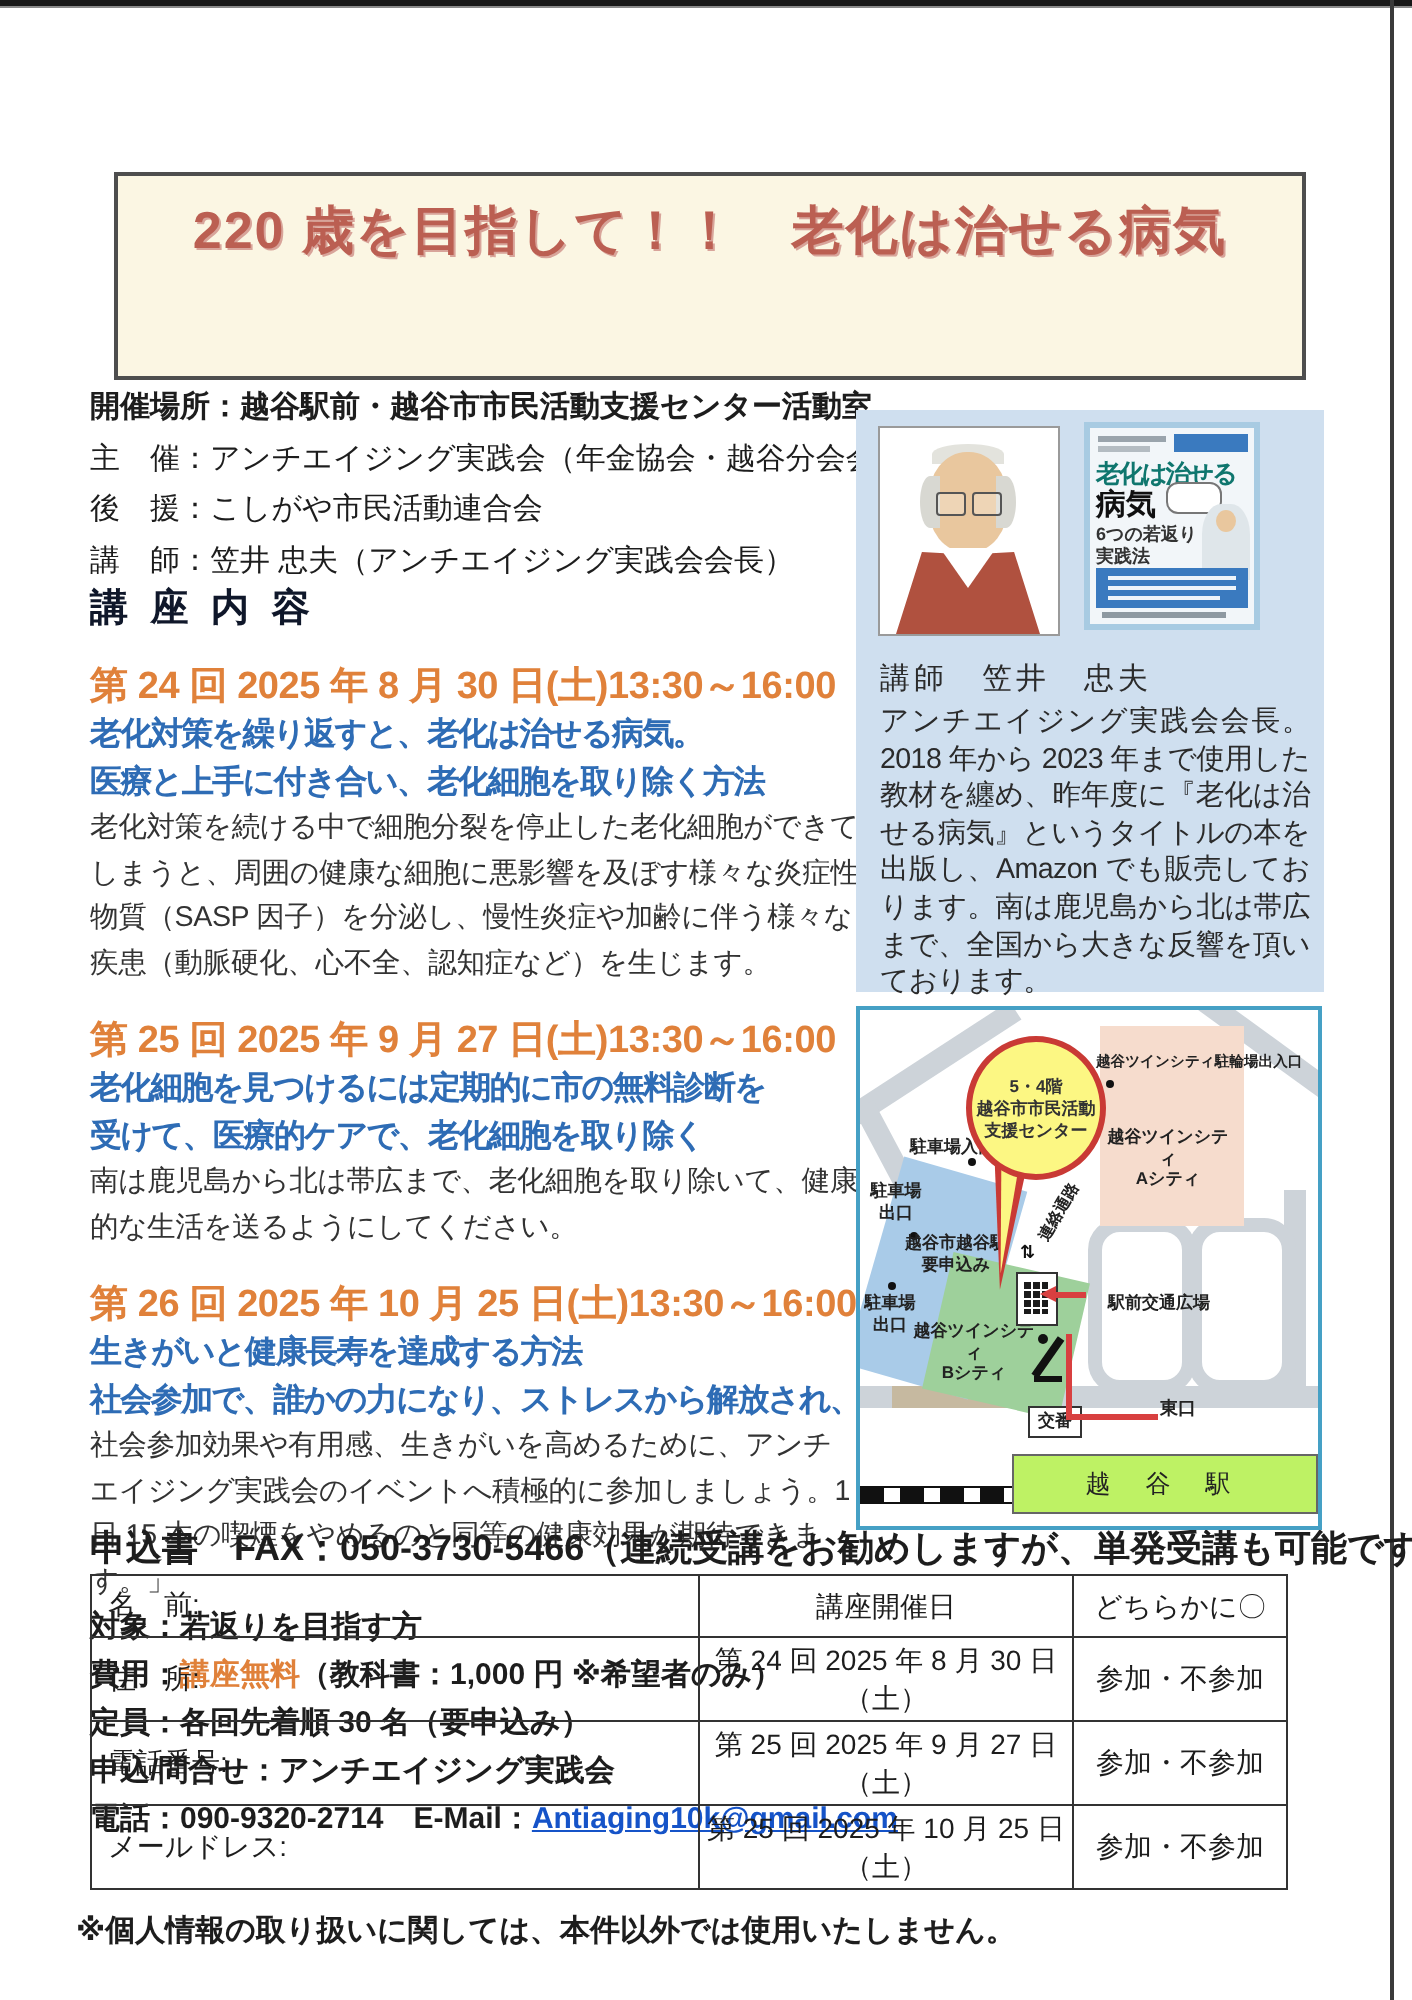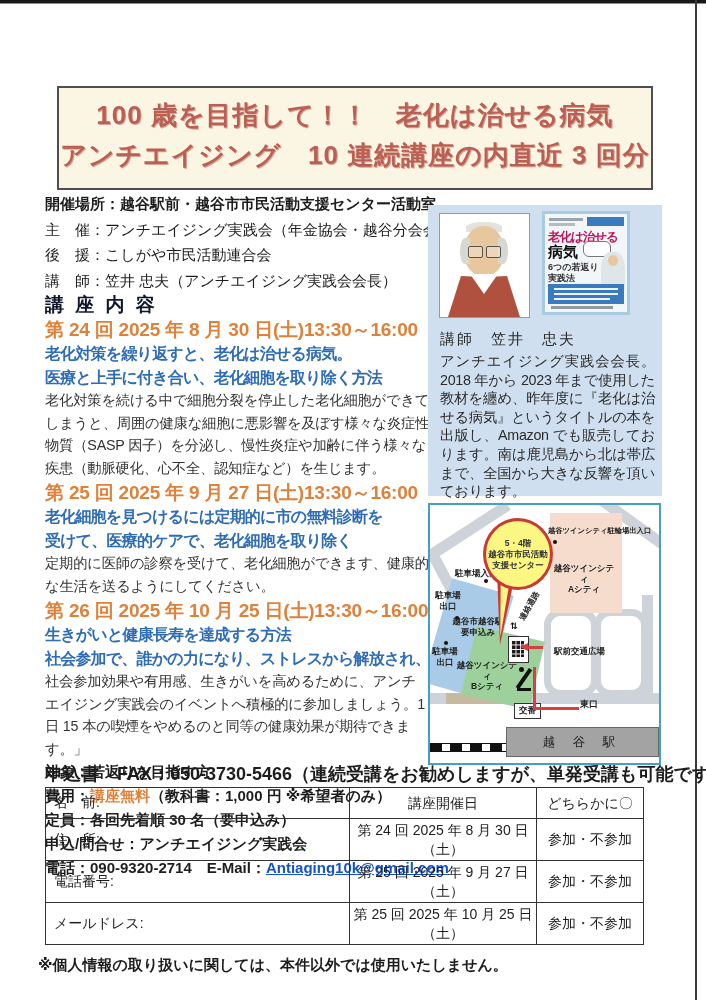--- a/index.html
+++ b/index.html
@@ -18,21 +18,21 @@
           border:2px solid #4e4e4e;text-align:center;padding-top:7px;box-sizing:content-box;}
   .banner .t{font-size:26px;font-weight:bold;color:#bb5f52;line-height:40px;
              letter-spacing:1px;white-space:nowrap;
              text-shadow:1px 1px 0 #d8a49a;}
 
   
   .leftcol{left:45px;top:191px;width:385px;}
   .info-line{font-size:15px;line-height:25.5px;color:#1d1d1d;white-space:nowrap;}
   .info-line.bold{font-weight:bold;}
   .content-heading{font-size:19px;font-weight:bold;line-height:23px;letter-spacing:3px;color:#0f172a;}
-  .s-date{font-size:19px;font-weight:bold;color:#e0813a;line-height:25px;margin-top:1px;white-space:nowrap;letter-spacing:-0.2px;}
+  .s-date{font-size:19px;font-weight:bold;color:#e0813a;line-height:25px;margin-top:15px;white-space:nowrap;letter-spacing:-0.2px;}
   .s-title{font-size:16px;font-weight:bold;color:#2e6cb5;line-height:23.5px;white-space:nowrap;letter-spacing:-0.8px;}
   .s-body{font-size:14.3px;line-height:22.5px;color:#333;letter-spacing:-0.2px;}
   .d-line{font-size:15px;font-weight:bold;line-height:24px;color:#1d1d1d;white-space:nowrap;}
   .fee-free{color:#e0813a;}
   .email{color:#1553c8;text-decoration:underline;text-align:center;}
   .fax-line{left:45px;top:762px;font-size:18px;font-weight:bold;color:#1d1d1d;white-space:nowrap;}
 
   
   .infobox{left:428px;top:205px;width:234px;height:291px;background:#cfdfef;}
   .photo{left:11px;top:8px;width:89px;height:103px;background:#ffffff;border:1px solid #9a9a9a;overflow:hidden;}
@@ -42,21 +42,21 @@
   .ph-hair-t{position:absolute;left:26px;top:8px;width:36px;height:10px;background:#e3e3dd;border-radius:50% 50% 0 0;}
   .ph-glass-l{position:absolute;left:28px;top:32px;width:13px;height:10px;border:1.5px solid #555;border-radius:2px;background:rgba(255,255,255,.25);}
   .ph-glass-r{position:absolute;left:46px;top:32px;width:13px;height:10px;border:1.5px solid #555;border-radius:2px;background:rgba(255,255,255,.25);}
   .ph-shirt{position:absolute;left:30px;top:60px;width:28px;height:20px;background:#fff;clip-path:polygon(0 0,100% 0,50% 100%);}
   .ph-vest{position:absolute;left:8px;top:62px;width:72px;height:41px;background:#b0513f;clip-path:polygon(18% 0,40% 2%,50% 30%,60% 2%,82% 0,100% 100%,0 100%);}
   .book{left:114px;top:6px;width:88px;height:104px;background:#a8cbe2;padding:3px;box-sizing:border-box;}
   .book-in{position:absolute;left:3px;top:3px;width:82px;height:98px;background:#f2f6f9;}
   .bk-bar1{position:absolute;left:4px;top:4px;width:34px;height:3px;background:#9aa4ac;}
   .bk-bar2{position:absolute;left:4px;top:9px;width:26px;height:3px;background:#b4bcc2;}
   .bk-tag{position:absolute;left:42px;top:3px;width:37px;height:9px;background:#3a7abf;}
-  .bk-t1{position:absolute;left:3px;top:15px;font-size:12.5px;font-weight:bold;color:#be185d;letter-spacing:-1px;white-space:nowrap;}
+  .bk-t1{position:absolute;left:3px;top:15px;font-size:12.5px;font-weight:bold;color:#0f766e;letter-spacing:-1px;white-space:nowrap;}
   .bk-t2{position:absolute;left:3px;top:29px;font-size:15px;font-weight:bold;color:#101010;}
   .bk-badge{position:absolute;left:38px;top:27px;width:26px;height:14px;border:1px solid #777;border-radius:6px;background:#fff;}
   .bk-sub{position:absolute;left:3px;top:48px;font-size:9px;font-weight:bold;color:#333;line-height:10.5px;}
   .bk-person{position:absolute;left:56px;top:38px;width:24px;height:38px;background:#dfe6ea;border-radius:40% 40% 0 0;}
   .bk-person:before{content:"";position:absolute;left:7px;top:3px;width:10px;height:11px;background:#e9c79e;border-radius:50%;}
   .bk-blue{position:absolute;left:3px;top:70px;width:76px;height:20px;background:#3a7abf;}
   .bk-bl1{position:absolute;left:6px;top:4px;width:64px;height:2px;background:#eef4fa;}
   .bk-bl2{position:absolute;left:6px;top:9px;width:64px;height:2px;background:#eef4fa;}
   .bk-bl3{position:absolute;left:6px;top:14px;width:56px;height:2px;background:#eef4fa;}
   .bk-foot{position:absolute;left:6px;top:92px;width:62px;height:3px;background:#8e99a1;}
@@ -72,21 +72,21 @@
   .bld-green{position:absolute;left:38px;top:128px;width:70px;height:70px;background:#9ed09b;transform:rotate(13deg);}
   .map-lbl{position:absolute;font-size:8.5px;font-weight:bold;color:#222;line-height:10.5px;text-align:center;}
   .dot{position:absolute;width:4px;height:4px;border-radius:50%;background:#111;}
   .balloon{position:absolute;left:53px;top:13px;width:64px;height:66px;background:#fcf783;border:3px solid #c93a35;
            border-radius:50%;z-index:6;display:flex;align-items:center;justify-content:center;text-align:center;
            font-size:8.5px;font-weight:bold;color:#333;line-height:11px;}
   .tail-red{position:absolute;left:64px;top:70px;width:0;height:0;border-left:9px solid transparent;
             border-right:9px solid transparent;border-top:70px solid #c93a35;transform:rotate(5deg);z-index:4;}
   .tail-yel{position:absolute;left:68px;top:70px;width:0;height:0;border-left:5px solid transparent;
             border-right:5px solid transparent;border-top:62px solid #fcf783;transform:rotate(5deg);z-index:5;}
-  .station{position:absolute;left:76px;top:222px;width:153px;height:30px;background:#a3a3a3;border:1px solid #666;
+  .station{position:absolute;left:76px;top:222px;width:153px;height:30px;background:#bef264;border:1px solid #666;
            display:flex;align-items:center;justify-content:center;font-size:12.5px;letter-spacing:7px;color:#222;box-sizing:border-box;}
   .rail{position:absolute;left:0;top:238px;width:78px;height:9px;
         background:repeating-linear-gradient(90deg,#111 0 12px,#fff 12px 20px);
         border-top:1.5px solid #111;border-bottom:1.5px solid #111;box-sizing:border-box;}
   .koban{position:absolute;left:84px;top:198px;width:25px;height:14px;background:#fff;border:1px solid #333;
          font-size:8.5px;font-weight:bold;color:#222;text-align:center;line-height:13px;z-index:7;}
   .ent-icon{position:absolute;left:78px;top:131px;width:19px;height:25px;background:#fff;border:1px solid #333;z-index:6;}
   .ent-grid{position:absolute;left:2px;top:3px;width:13px;height:17px;background:#1b1b1b;
             background-image:linear-gradient(#fff 1px,transparent 1px),linear-gradient(90deg,#fff 1px,transparent 1px);
             background-size:4.5px 4.5px;}
@@ -108,43 +108,42 @@
   .footer-note{left:38px;top:956px;font-size:15px;font-weight:bold;color:#1d1d1d;white-space:nowrap;}
 </style>
 </head>
 <body>
 
 <div class="abs scan-top"></div>
 <div class="abs scan-top2"></div>
 <div class="abs scan-right"></div>
 
 <div class="abs banner">
-  <div class="t">100 歳を目指して！！　老化は治せる病気</div>
-  <div class="t">アンチエイジング　10 連続講座の内直近 3 回分</div>
+  <div class="t">220 歳を目指して！！　老化は治せる病気</div>
 </div>
 
 <div class="abs leftcol">
   <div class="info-line bold">開催場所：越谷駅前・越谷市市民活動支援センター活動室</div>
   <div class="info-line">主　催：アンチエイジング実践会（年金協会・越谷分会会員）</div>
   <div class="info-line">後　援：こしがや市民活動連合会</div>
   <div class="info-line">講　師：笠井 忠夫（アンチエイジング実践会会長）</div>
   <div class="content-heading">講 座 内 容</div>
 
   <div>
     <div class="s-date">第 24 回 2025 年 8 月 30 日(土)13:30～16:00</div>
     <div class="s-title">老化対策を繰り返すと、老化は治せる病気。</div>
     <div class="s-title">医療と上手に付き合い、老化細胞を取り除く方法</div>
     <div class="s-body">老化対策を続ける中で細胞分裂を停止した老化細胞ができてしまうと、周囲の健康な細胞に悪影響を及ぼす様々な炎症性物質（SASP 因子）を分泌し、慢性炎症や加齢に伴う様々な疾患（動脈硬化、心不全、認知症など）を生じます。</div>
   </div>
 
   <div>
     <div class="s-date">第 25 回 2025 年 9 月 27 日(土)13:30～16:00</div>
     <div class="s-title">老化細胞を見つけるには定期的に市の無料診断を</div>
     <div class="s-title">受けて、医療的ケアで、老化細胞を取り除く</div>
-    <div class="s-body">定期的に医師の診察を受けて、老化細胞ができます、健康的な生活を送るようにしてください。</div>
+    <div class="s-body">南は鹿児島から北は帯広まで、老化細胞を取り除いて、健康的な生活を送るようにしてください。</div>
   </div>
 
   <div>
     <div class="s-date">第 26 回 2025 年 10 月 25 日(土)13:30～16:00</div>
     <div class="s-title">生きがいと健康長寿を達成する方法</div>
     <div class="s-title">社会参加で、誰かの力になり、ストレスから解放され、</div>
     <div class="s-body">社会参加効果や有用感、生きがいを高めるために、アンチエイジング実践会のイベントへ積極的に参加しましょう。1 日 15 本の喫煙をやめるのと同等の健康効果が期待できます。」</div>
   </div>
 
   <div class="d-line">対象：若返りを目指す方</div>

